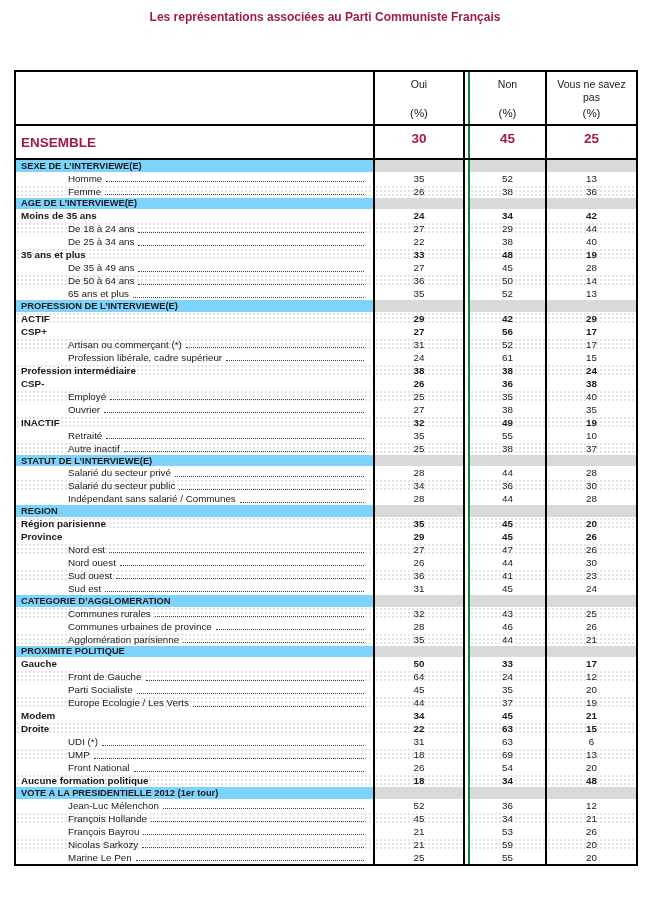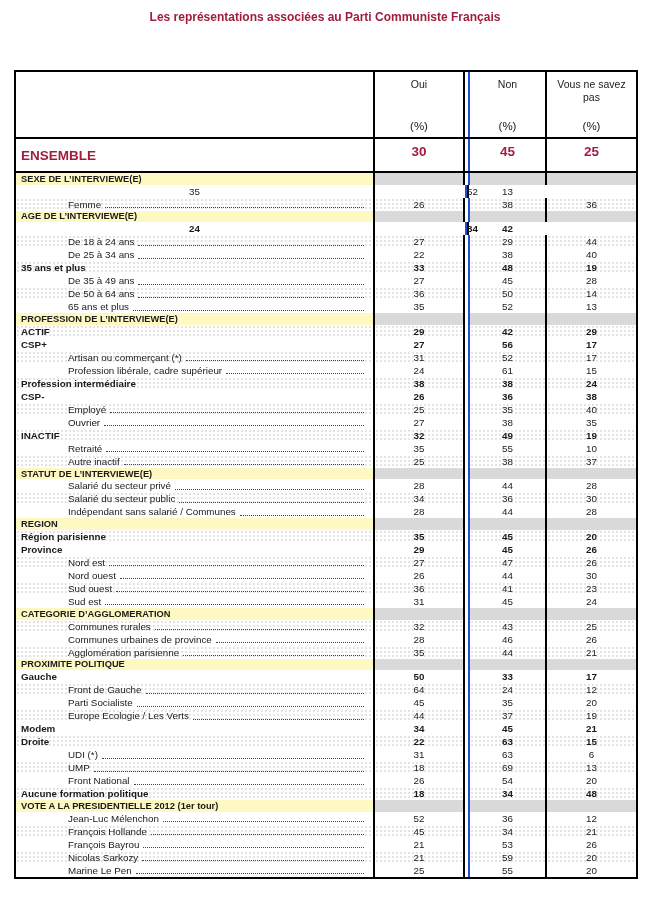--- a/index.html
+++ b/index.html
@@ -14,43 +14,43 @@
     font-size: 12px; line-height: 1.45; color: #A01D3F;
   }
   .tbl {
     position: absolute; left: 14px; top: 70px; width: 624px;
     border: 2px solid #000; background: #fff;
   }
   .row { display: grid; grid-template-columns: 359px 90px 3px 79px 89px; }
   .c-label { border-right: 2px solid #000; overflow: hidden; }
   .c-oui   { border-right: 2px solid #000; text-align: center; }
   .c-gap   { background: #fff; }
-  .c-non   { border-left: 2px solid #1d4ed8; border-right: 2px solid #000; text-align: center; }
+  .c-non   { border-left: 2px solid #15803d; border-right: 2px solid #000; text-align: center; }
   .c-vnsp  { text-align: center; }
 
-  .header-row { height: 67px; border-bottom: 2px solid #000; }
+  .header-row { height: 54px; border-bottom: 2px solid #000; }
   .hdr {
     display: flex; flex-direction: column; align-items: center;
     justify-content: space-between; padding: 6px 2px 4px;
     font-size: 10.5px; line-height: 1.25; text-align: center;
   }
   .hdr .unit { font-size: 11.5px; }
 
   .ensemble-row { height: 34px; border-bottom: 2px solid #000; }
   .ensemble-row .c-label {
     display: flex; align-items: center; padding-left: 5px;
     font-weight: bold; font-size: 13.5px; color: #A01D3F;
   }
   .ensemble-row .val {
     font-weight: bold; font-size: 13.5px; color: #A01D3F; line-height: 25px;
   }
 
   .band-row { height: 11.6px; }
   .band-label {
-    background: #fef9c3; font-weight: bold; font-size: 9.3px;
+    background: #7dd3fc; font-weight: bold; font-size: 9.3px;
     display: flex; align-items: center; padding-left: 5px; white-space: nowrap;
   }
   .band-cell { background: #D9D9D9; }
 
   .data-row { height: 13px; font-size: 9.8px; }
   .data-row .lbl { display: flex; align-items: center; padding-left: 5px; font-weight: bold; white-space: nowrap; }
   .data-row .lbl.indent { padding-left: 52px; font-weight: normal; }
   .data-row .val { line-height: 13px; }
   .bold-row .val { font-weight: bold; }
   .leader {
@@ -97,20 +97,24 @@
 
   <div id="rows">
       <div class="row band-row">
         <div class="c-label band-label">SEXE DE L’INTERVIEWE(E)</div>
         <div class="c-oui band-cell"></div>
         <div class="c-gap"></div>
         <div class="c-non band-cell"></div>
         <div class="c-vnsp band-cell"></div>
       </div>
       <div class="row data-row">
+        <div class="c-label lbl indent">
+          <span class="txt">Homme</span>
+          <span class="leader"></span>
+        </div>
         <div class="c-oui val">35</div>
         <div class="c-gap"></div>
         <div class="c-non val">52</div>
         <div class="c-vnsp val">13</div>
       </div>
       <div class="row data-row alt">
         <div class="c-label lbl indent">
           <span class="txt">Femme</span>
           <span class="leader"></span>
         </div>
@@ -120,20 +124,23 @@
         <div class="c-vnsp val">36</div>
       </div>
       <div class="row band-row">
         <div class="c-label band-label">AGE DE L’INTERVIEWE(E)</div>
         <div class="c-oui band-cell"></div>
         <div class="c-gap"></div>
         <div class="c-non band-cell"></div>
         <div class="c-vnsp band-cell"></div>
       </div>
       <div class="row data-row bold-row">
+        <div class="c-label lbl">
+          <span class="txt">Moins de 35 ans</span>
+        </div>
         <div class="c-oui val">24</div>
         <div class="c-gap"></div>
         <div class="c-non val">34</div>
         <div class="c-vnsp val">42</div>
       </div>
       <div class="row data-row alt">
         <div class="c-label lbl indent">
           <span class="txt">De 18 à 24 ans</span>
           <span class="leader"></span>
         </div>

